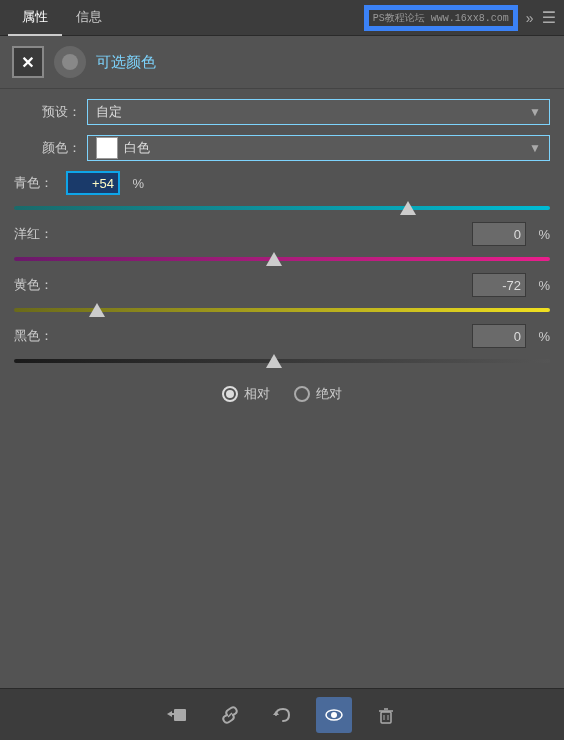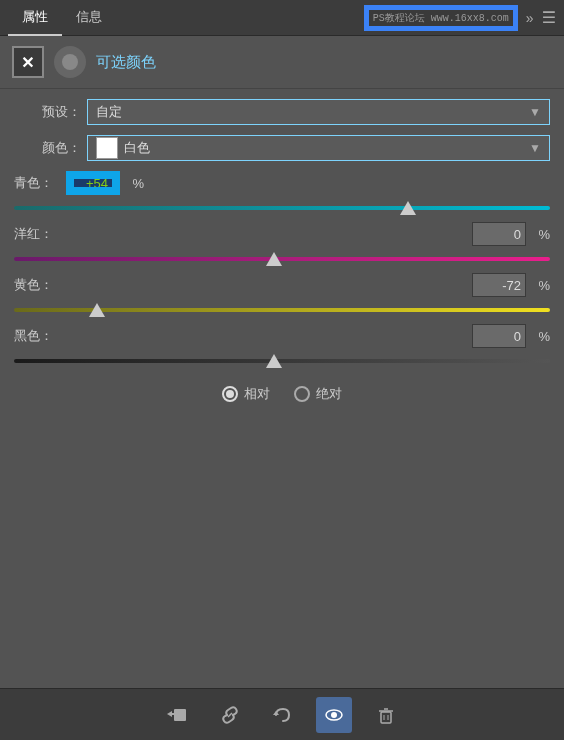--- a/index.html
+++ b/index.html
@@ -154,22 +154,22 @@
       height: 24px;
       background: #6a6a6a;
       border: 1px solid #3a3a3a;
       color: #ddd;
       text-align: right;
       padding: 0 4px;
       font-size: 13px;
     }
     .slider-input.focused {
       background: #1a3a6a;
-      border: 8px solid #0ea5e9;
-      color: #84cc16;
+      border: 2px solid #0ea5e9;
+      color: #fef9c3;
       margin-left: 7px;
     }
     .slider-pct {
       width: 20px;
       text-align: right;
       color: #ccc;
       font-size: 13px;
       margin-left: 4px;
     }
 

